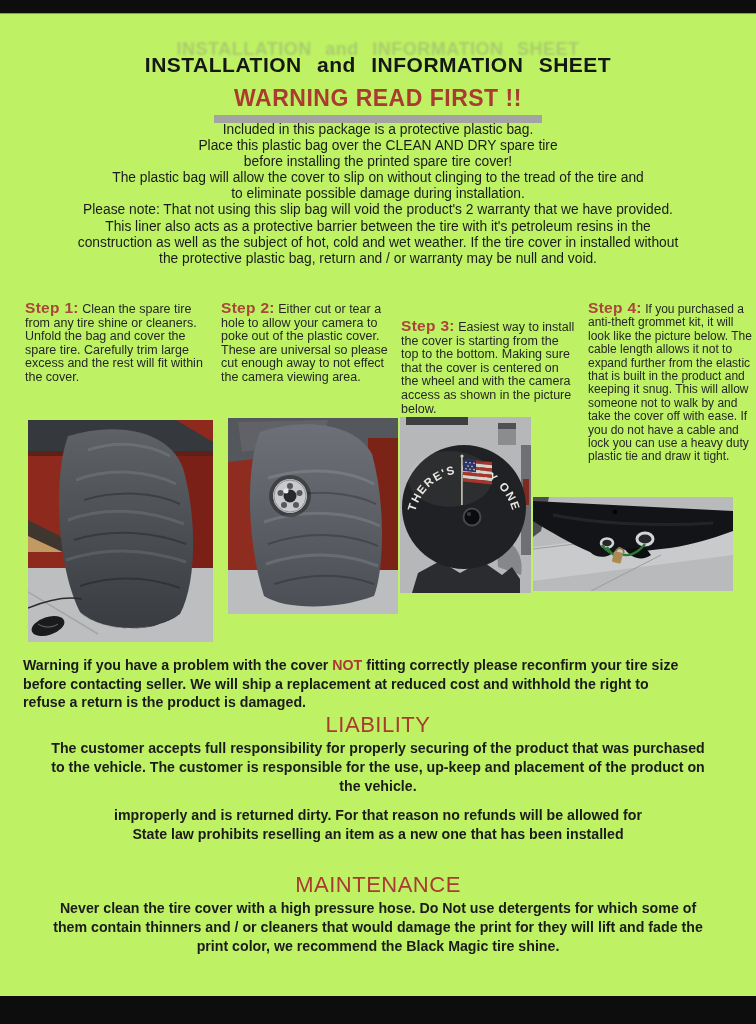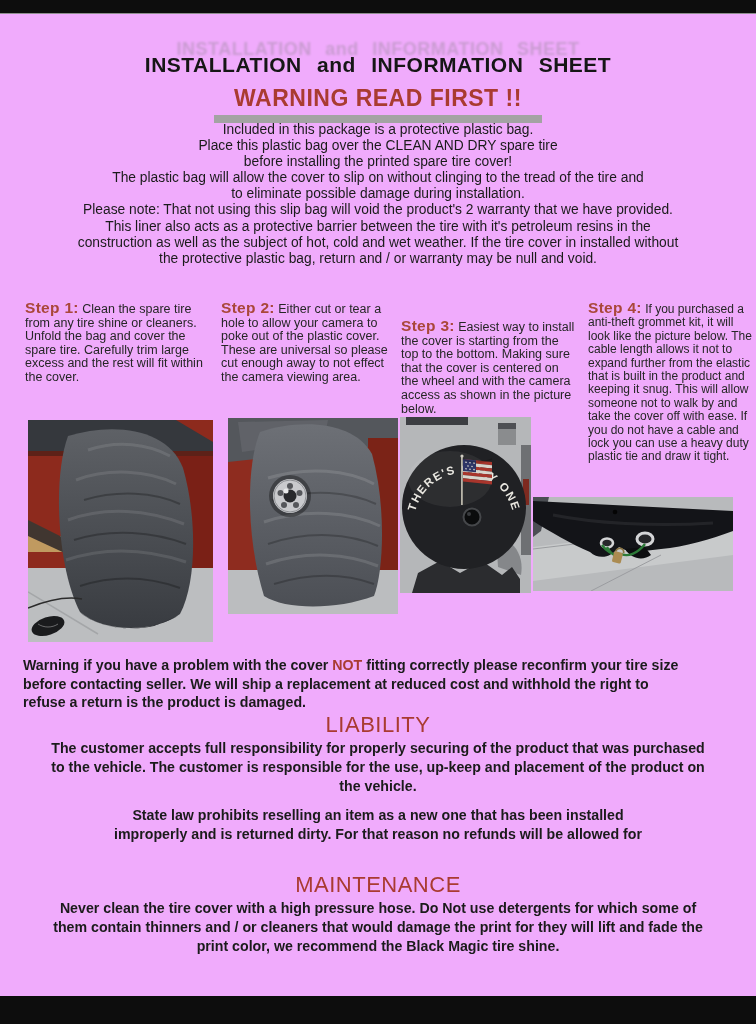--- a/index.html
+++ b/index.html
@@ -1,18 +1,18 @@
 <!DOCTYPE html>
 <html><head>
 <meta charset="utf-8">
 <style>
   html,body{margin:0;padding:0;background:#e8e8e8;}
   #sheet{
     position:relative;width:756px;height:1024px;margin:0 auto;
-    background:#f0abfc;overflow:hidden;
+    background:#bef264;overflow:hidden;
     font-family:"Liberation Sans",sans-serif;color:#1d1d1d;
   }
   .abs{position:absolute;}
   .bar{left:0;width:756px;background:#0d0d0d;}
   #bar-top{top:0;height:13px;border-bottom:1px solid #8f8f8f;}
   #bar-bottom{top:996px;height:28px;}
   #ghost-title{
     top:39px;left:0;right:0;text-align:center;
     font-size:18px;font-weight:bold;word-spacing:8px;letter-spacing:.5px;
     color:#7d7d7d;opacity:.33;filter:blur(1.1px);
@@ -229,22 +229,22 @@
 
   <div id="liability-heading" class="abs red-heading">LIABILITY</div>
 
   <div id="liability-para1" class="abs center-para">
     <div>The customer accepts full responsibility for properly securing of the product that was purchased</div>
     <div>to the vehicle.  The customer is responsible for the use, up-keep and placement of the product on</div>
     <div>the vehicle.</div>
   </div>
 
   <div id="liability-para2" class="abs center-para">
+    <div>improperly and is returned dirty. For that reason no refunds will be allowed for</div>
     <div>State law prohibits reselling an item as a new one that has been installed</div>
-    <div>improperly and is returned dirty. For that reason no refunds will be allowed for</div>
   </div>
 
   <div id="maintenance-heading" class="abs red-heading">MAINTENANCE</div>
 
   <div id="maintenance-para" class="abs center-para">
     <div>Never clean the tire cover with a high pressure hose.  Do Not  use detergents for which some of</div>
     <div>them contain thinners and / or cleaners that would damage the print for they will lift and fade the</div>
     <div>print color, we recommend the Black Magic tire shine.</div>
   </div>
 

